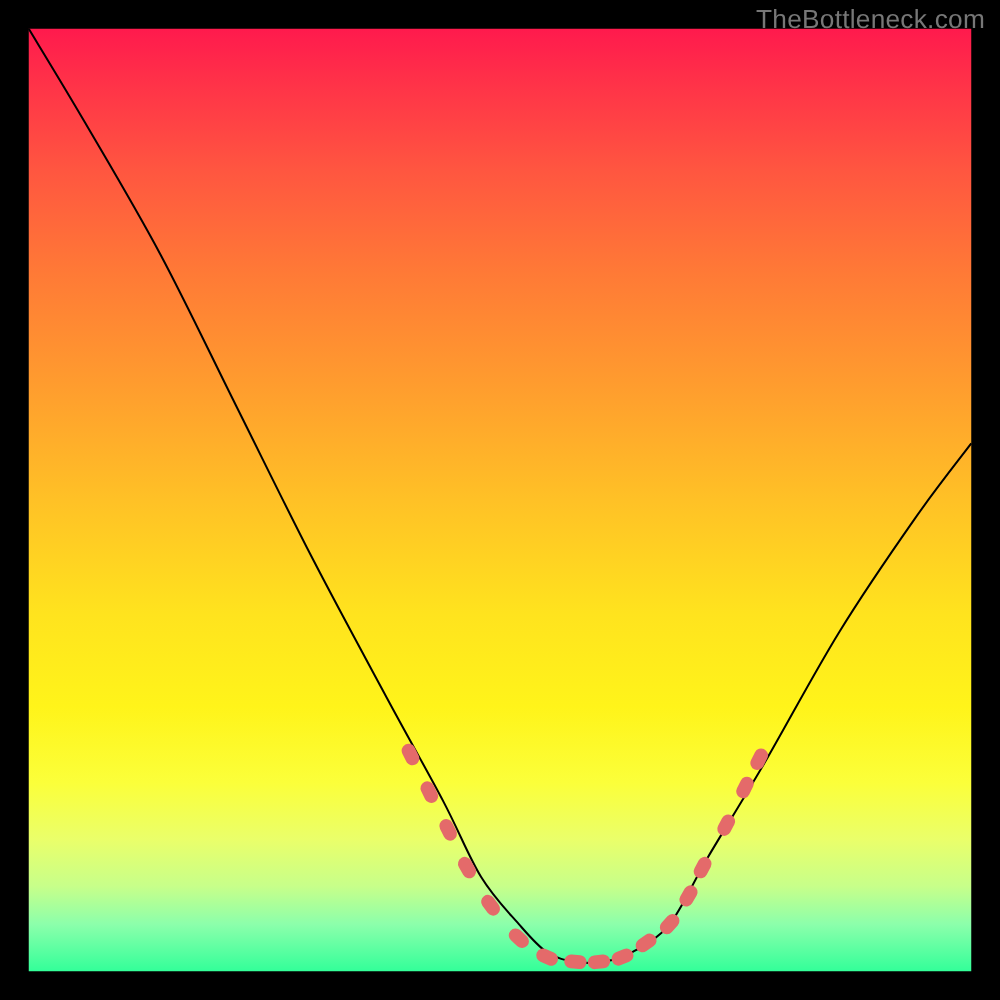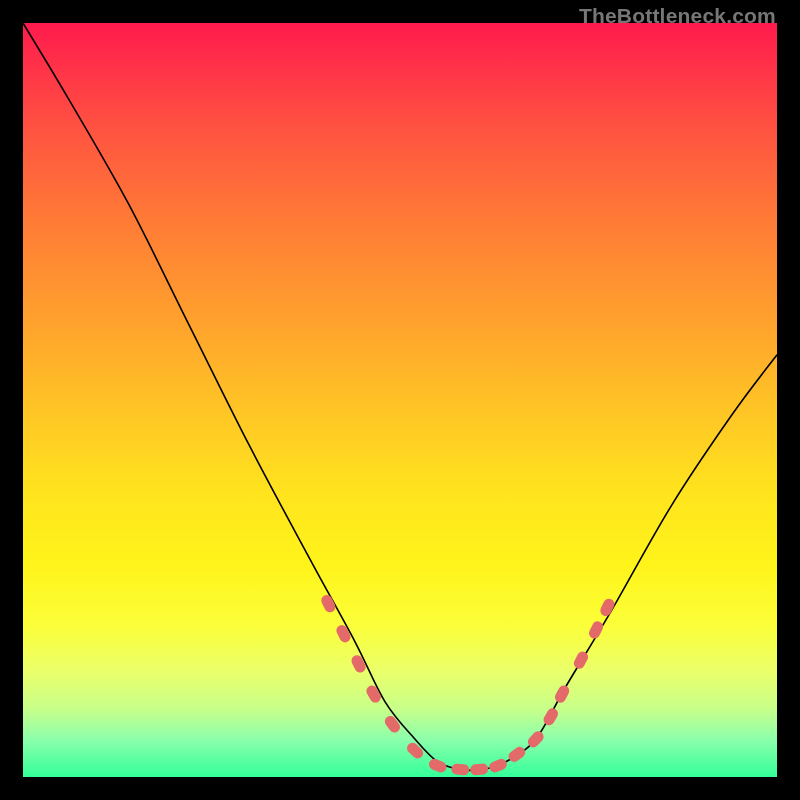--- a/index.html
+++ b/index.html
@@ -29,24 +29,24 @@
       #fbff3a 80%,
       #eaff6a 86%,
       #c7ff8a 91%,
       #8cffab 95%,
       #33ff99 100%
     );
   }
   .watermark {
     position: absolute;
     top: 4px;
-    right: 24px;
+    right: 12px;
     color: #777;
     font-size: 21px;
-    font-weight: 700;
+    font-weight: 400;
     letter-spacing: 0.2px;
     user-select: none;
     text-align: center;
   }
   svg.plot {
     position: absolute;
     left: 0;
     top: 0;
     width: 754px;
     height: 754px;

